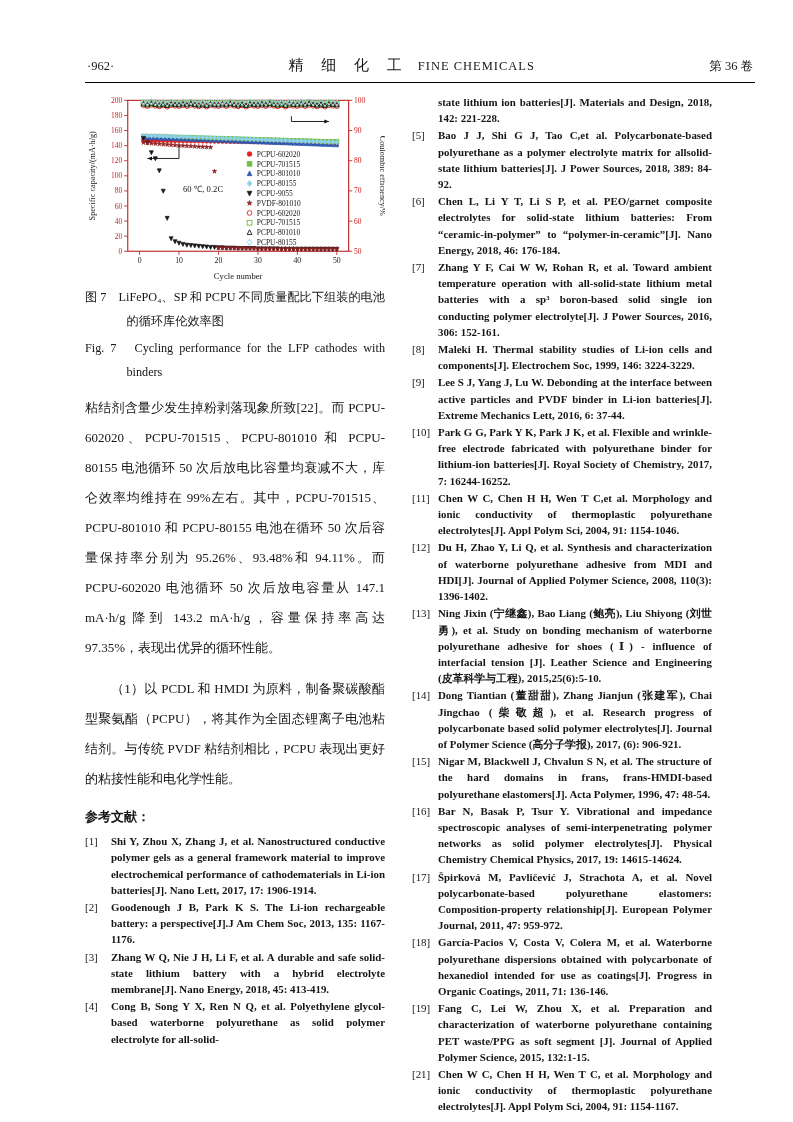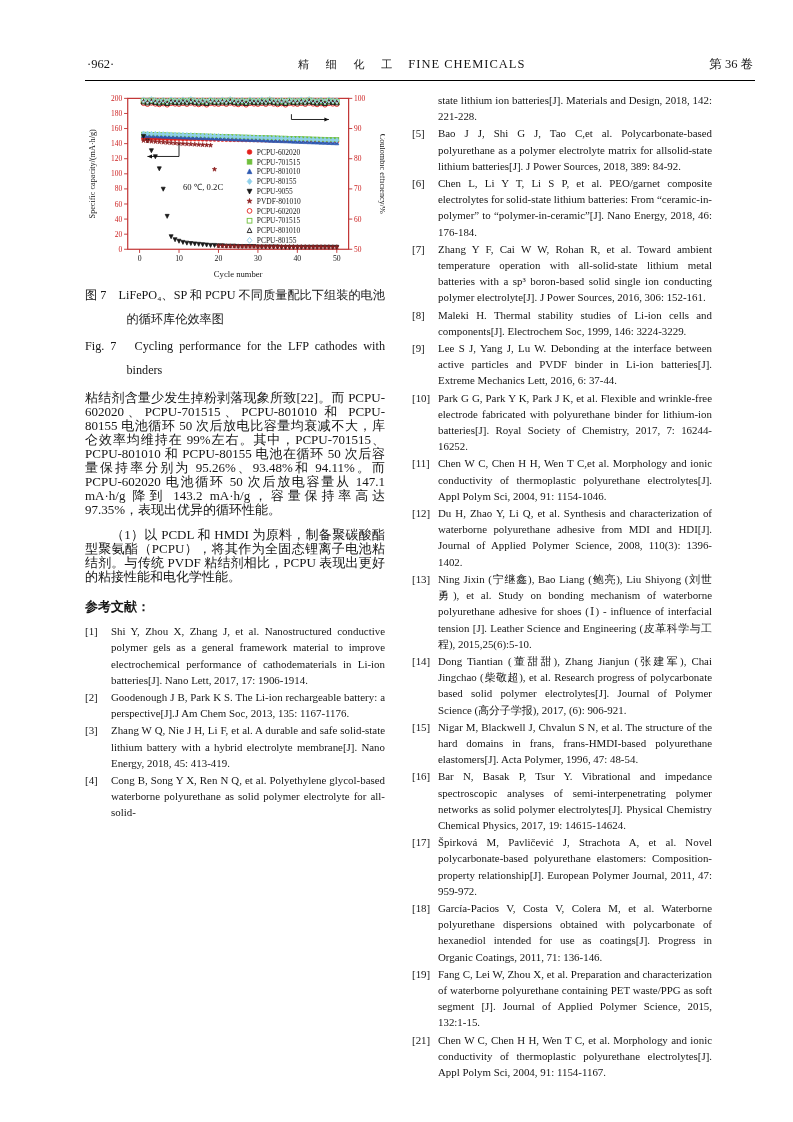--- a/index.html
+++ b/index.html
@@ -3,38 +3,38 @@
 <meta charset="utf-8">
 <style>
   html,body{margin:0;padding:0;background:#e8e8e8;}
   .page{
     width:793px;height:1122px;margin:0 auto;background:#ffffff;
     font-family:"Liberation Serif","DejaVu Serif",serif;color:#151515;
     box-sizing:border-box;padding:56px 38px 0 85px;overflow:hidden;position:relative;
   }
   .header{display:flex;justify-content:space-between;align-items:baseline;
     font-size:12.5px;padding:0 2px 7px 2px;border-bottom:1.7px solid #000;}
-  .header .jzh{letter-spacing:7px;font-size:11px;}
+  .header .jzh{letter-spacing:7px;font-size:15px;}
   .header .jen{font-size:12.5px;letter-spacing:1px;margin-left:6px;}
   .columns{display:flex;gap:27px;margin-top:11px;}
   .col{width:300px;flex:0 0 300px;}
   figure{margin:0;padding:0;}
   .chart-svg{width:100%;display:block;}
   .cap{font-size:12.2px;line-height:24px;margin:3px 0 0 0;
     padding-left:3.4em;text-indent:-3.4em;text-align:justify;}
-  .body-par{font-size:13px;line-height:14px;text-align:justify;margin:9px 0 0 0;}
+  .body-par{font-size:13px;line-height:30px;text-align:justify;margin:9px 0 0 0;}
   .indent{text-indent:2em;margin-top:11px;}
   h2.sec{font:bold 15.5px "Liberation Sans","DejaVu Sans",sans-serif;
     margin:16px 0 10px 0;letter-spacing:1px;}
   h3.refs{font:bold 13px "Liberation Sans","DejaVu Sans",sans-serif;
     margin:14px 0 7px 0;}
   ol.reflist{list-style:none;margin:0;padding:0;font-size:10.9px;line-height:16.2px;}
   ol.reflist li{display:flex;margin:0 0 1px 0;}
   .refno{flex:0 0 26px;}
-  .reftext{flex:1;text-align:justify;}
+  .reftext{flex:1;text-align:justify;font-weight:bold;}
 </style>
 </head>
 <body>
 
 <div class="page">
 
   <div class="header">
     <span>·962·</span>
     <span>
       <span class="jzh">精 细 化 工</span>

